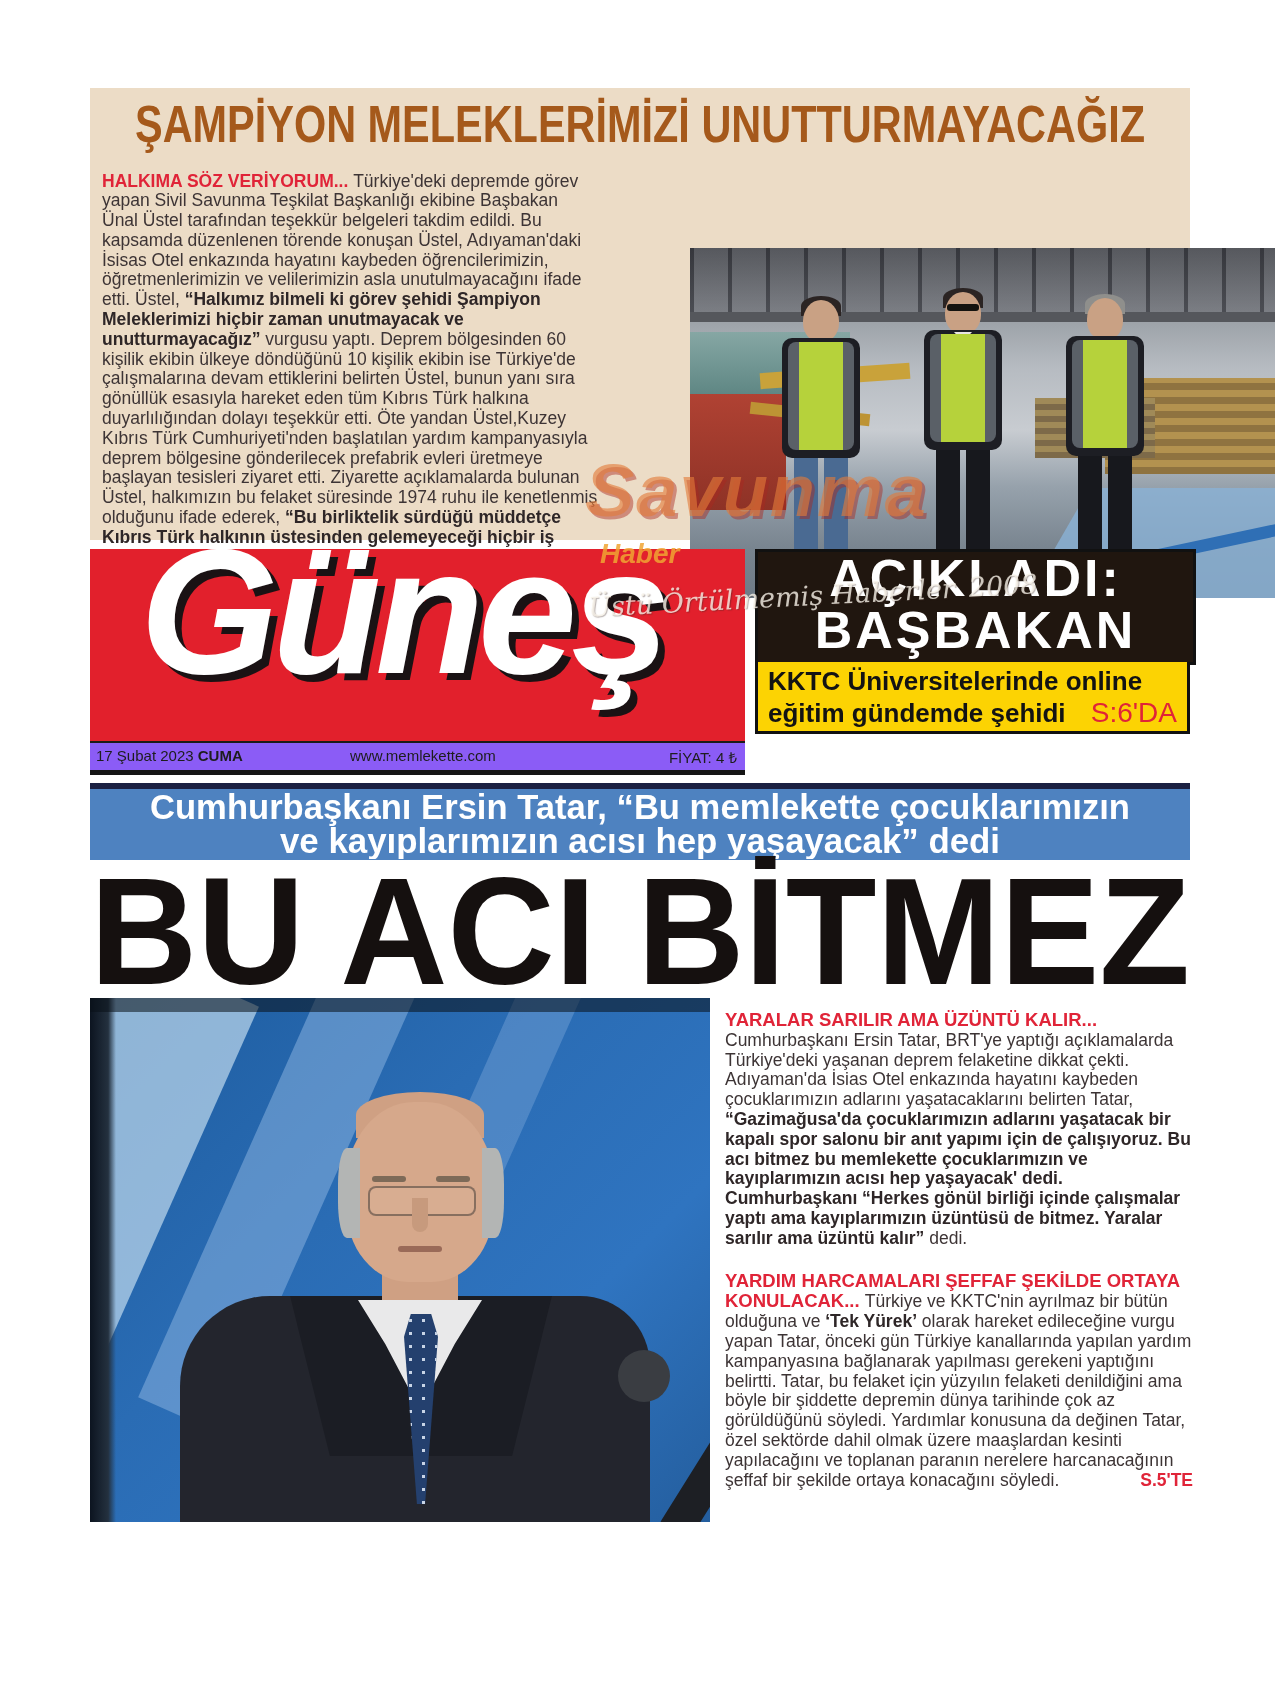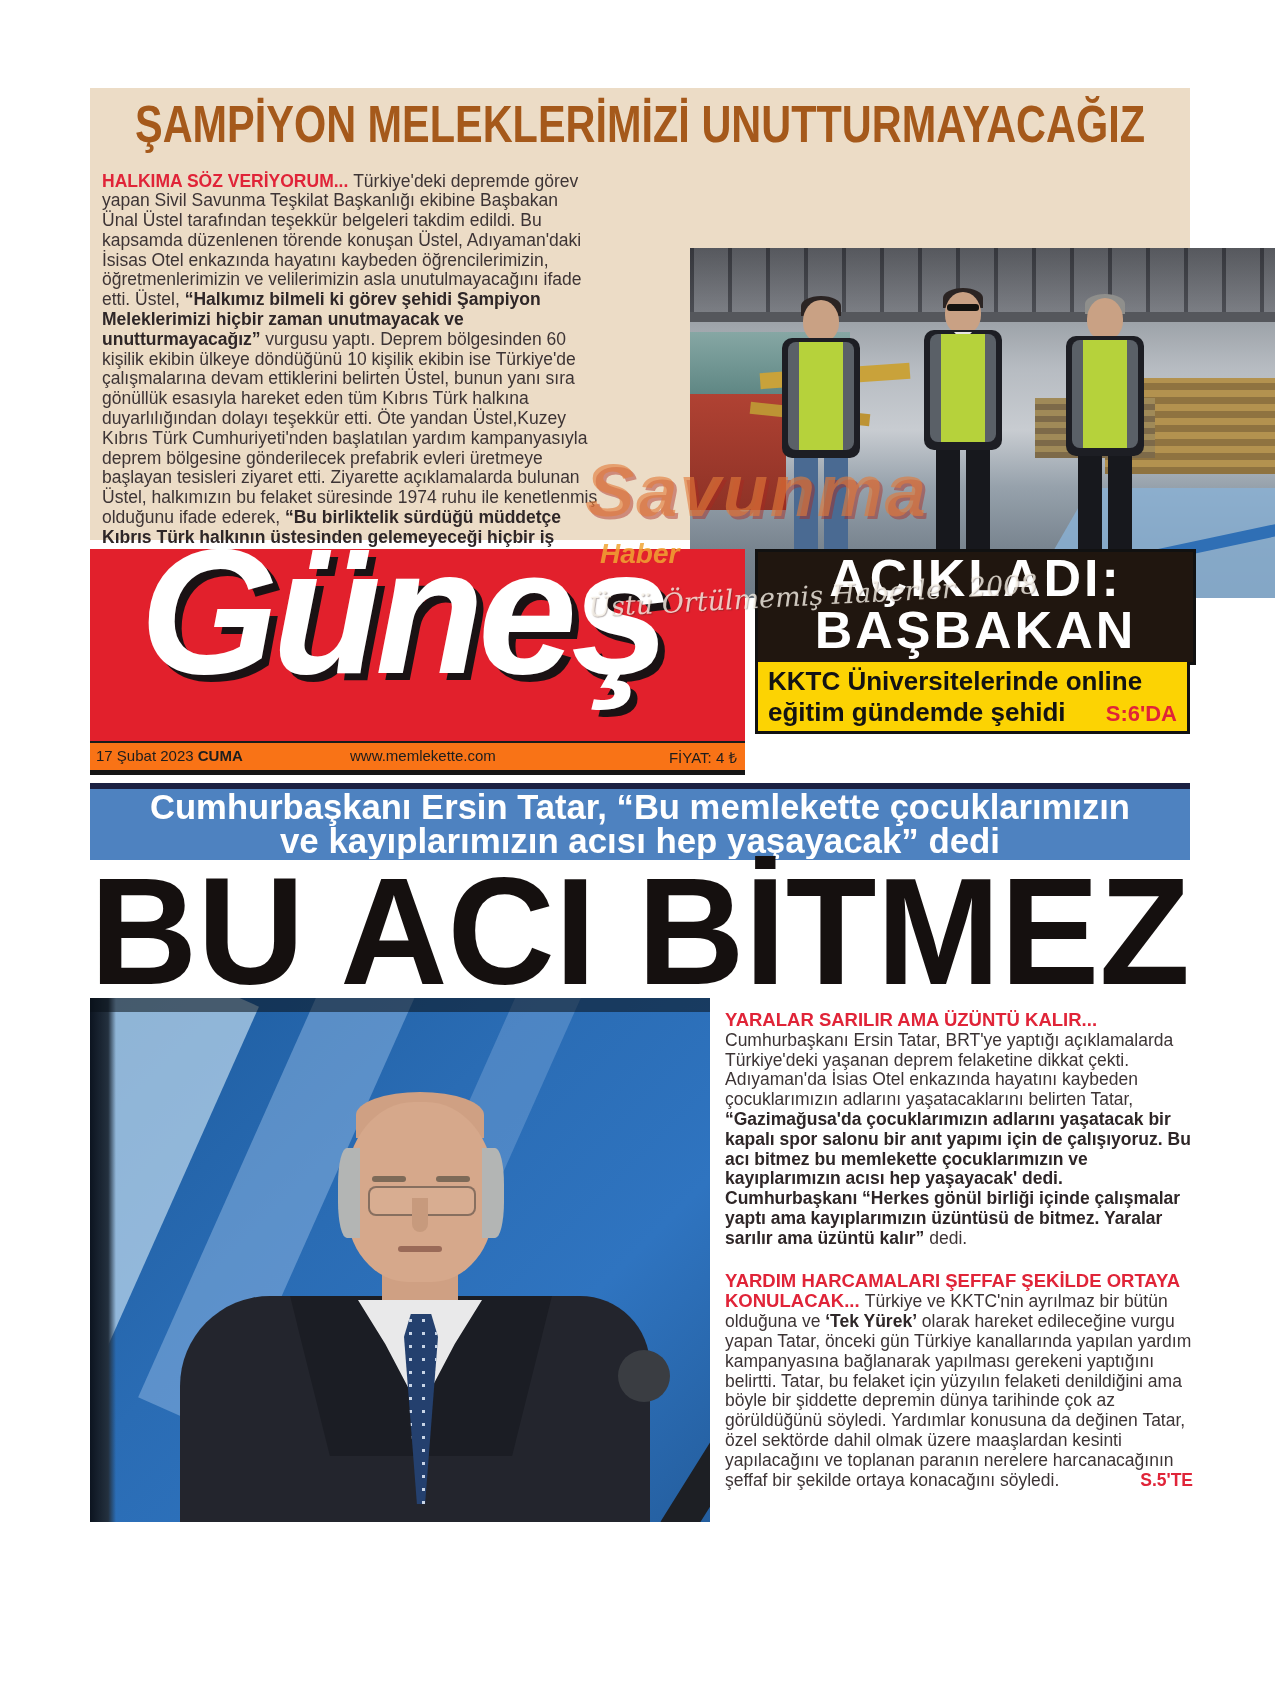--- a/index.html
+++ b/index.html
@@ -35,32 +35,32 @@
   .fig.f1 .legs{background:linear-gradient(90deg,#4a6a92 0 44%,transparent 44% 56%,#4a6a92 56%);}
   .fig .tie{position:absolute;left:44px;top:44px;width:7px;height:46px;background:#a02028;}
   .fig .collar{position:absolute;left:38px;top:40px;width:18px;height:10px;background:#e9e6e2;clip-path:polygon(0 0,100% 0,50% 100%);}
   .fig .shades{position:absolute;left:31px;top:12px;width:32px;height:7px;background:#15130f;border-radius:3px;}
   .fig.f3 .hair{background:#8f8f8c;}
 
   
   .mast-red{left:90px;top:549px;width:655px;height:192px;background:#e2202c;}
   .tagline{position:absolute;right:12px;top:8px;color:#ffffff;font-style:italic;font-weight:bold;font-size:30px;letter-spacing:1px;text-shadow:3px 3px 0 #1a1214;white-space:nowrap;}
   .logo{position:absolute;left:18px;top:-26px;color:#ffffff;font-style:italic;font-weight:bold;font-size:178px;letter-spacing:-6px;text-shadow:7px 7px 0 #1a1214;z-index:3;line-height:1;margin-left:32px;}
-  .datebar{left:90px;top:741px;width:655px;height:27px;background:#f97316;border-top:2px solid #1b1b1b;border-bottom:5px solid #141414;font-size:15px;color:#1d1d1d;}
+  .datebar{left:90px;top:741px;width:655px;height:27px;background:#8b5cf6;border-top:2px solid #1b1b1b;border-bottom:5px solid #141414;font-size:15px;color:#1d1d1d;}
   .datebar .cell{position:absolute;top:4px;white-space:nowrap;}
   .datebar .d1{left:6px;}
   .datebar .d2{left:260px;}
   .datebar .d3{right:8px;}
   .datebar .b{font-weight:bold;}
 
   .pm-box{left:755px;top:549px;width:435px;height:110px;background:#20160f;border:3px solid #111;color:#fff;text-align:center;}
   .pm-line{font-weight:bold;font-size:52px;line-height:52px;letter-spacing:3px;transform:scaleY(1.0);}
   .pm-sub{left:755px;top:662px;width:435px;height:72px;background:#fcd303;border:3px solid #111;border-top:none;box-sizing:border-box;color:#131313;font-weight:bold;font-size:26px;line-height:31px;padding:4px 10px 0 10px;}
   .pm-sub .row2{display:flex;justify-content:space-between;align-items:baseline;}
-  .pm-ref{color:#e02438;font-size:22px;font-weight:bold;}
+  .pm-ref{color:#e02438;font-size:28px;font-weight:normal;}
 
   
   .wm{z-index:9;pointer-events:none;}
   .wm-1{left:585px;top:448px;font-size:74px;font-weight:bold;color:rgba(226,122,58,.62);text-shadow:3px 3px 0 rgba(170,40,30,.45);font-style:italic;letter-spacing:2px;}
   .wm-2{left:600px;top:538px;font-size:28px;font-weight:bold;color:rgba(240,165,50,.85);font-style:italic;}
   .wm-3{left:588px;top:580px;font-size:27px;font-family:"DejaVu Serif",serif;font-style:italic;color:rgba(248,243,233,.8);text-shadow:1px 1px 1px rgba(60,40,35,.35);transform:rotate(-3deg);white-space:nowrap;}
   .wm-3 .yr{margin-left:14px;}
 
   
   .banner{left:90px;top:783px;width:1100px;height:77px;background:#4e82c0;border-top:6px solid #1b2142;box-sizing:border-box;text-align:center;}

